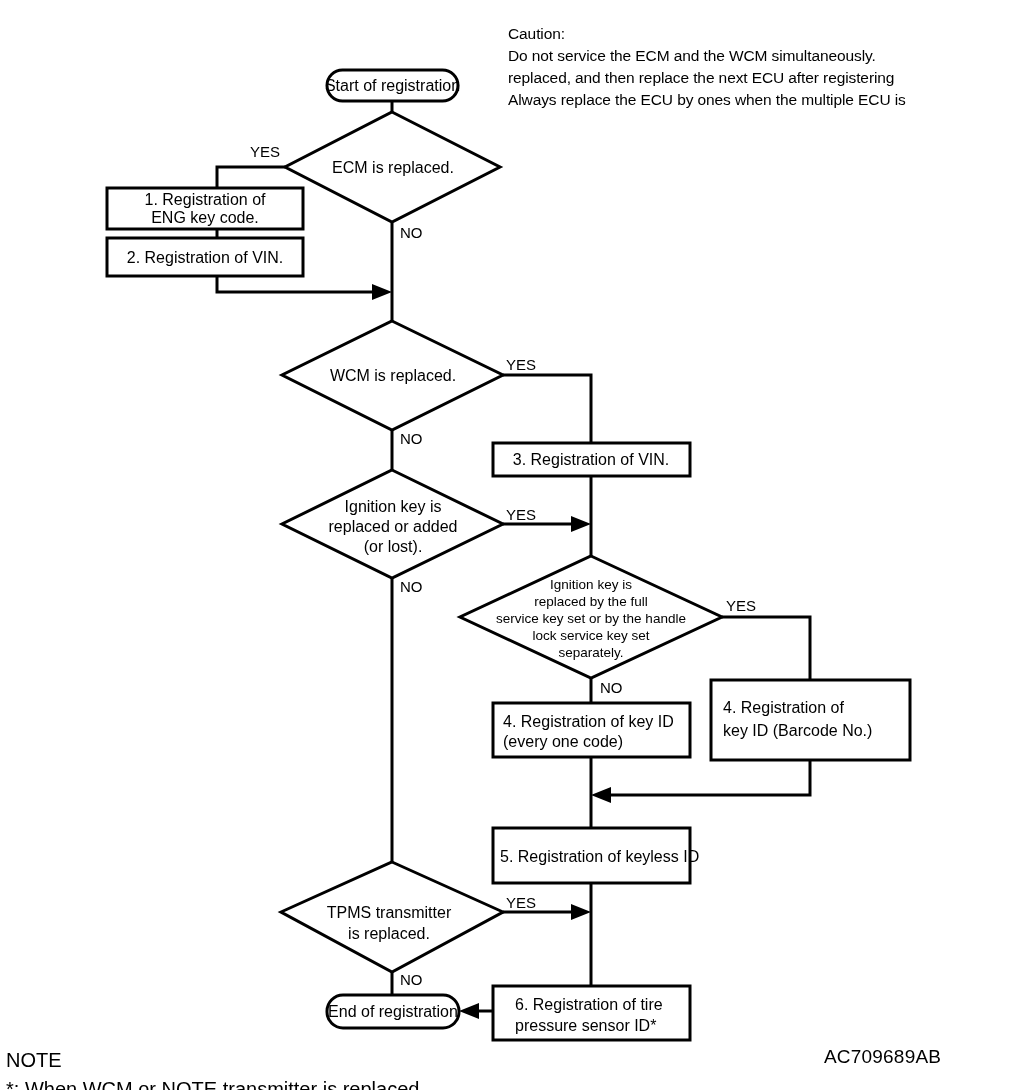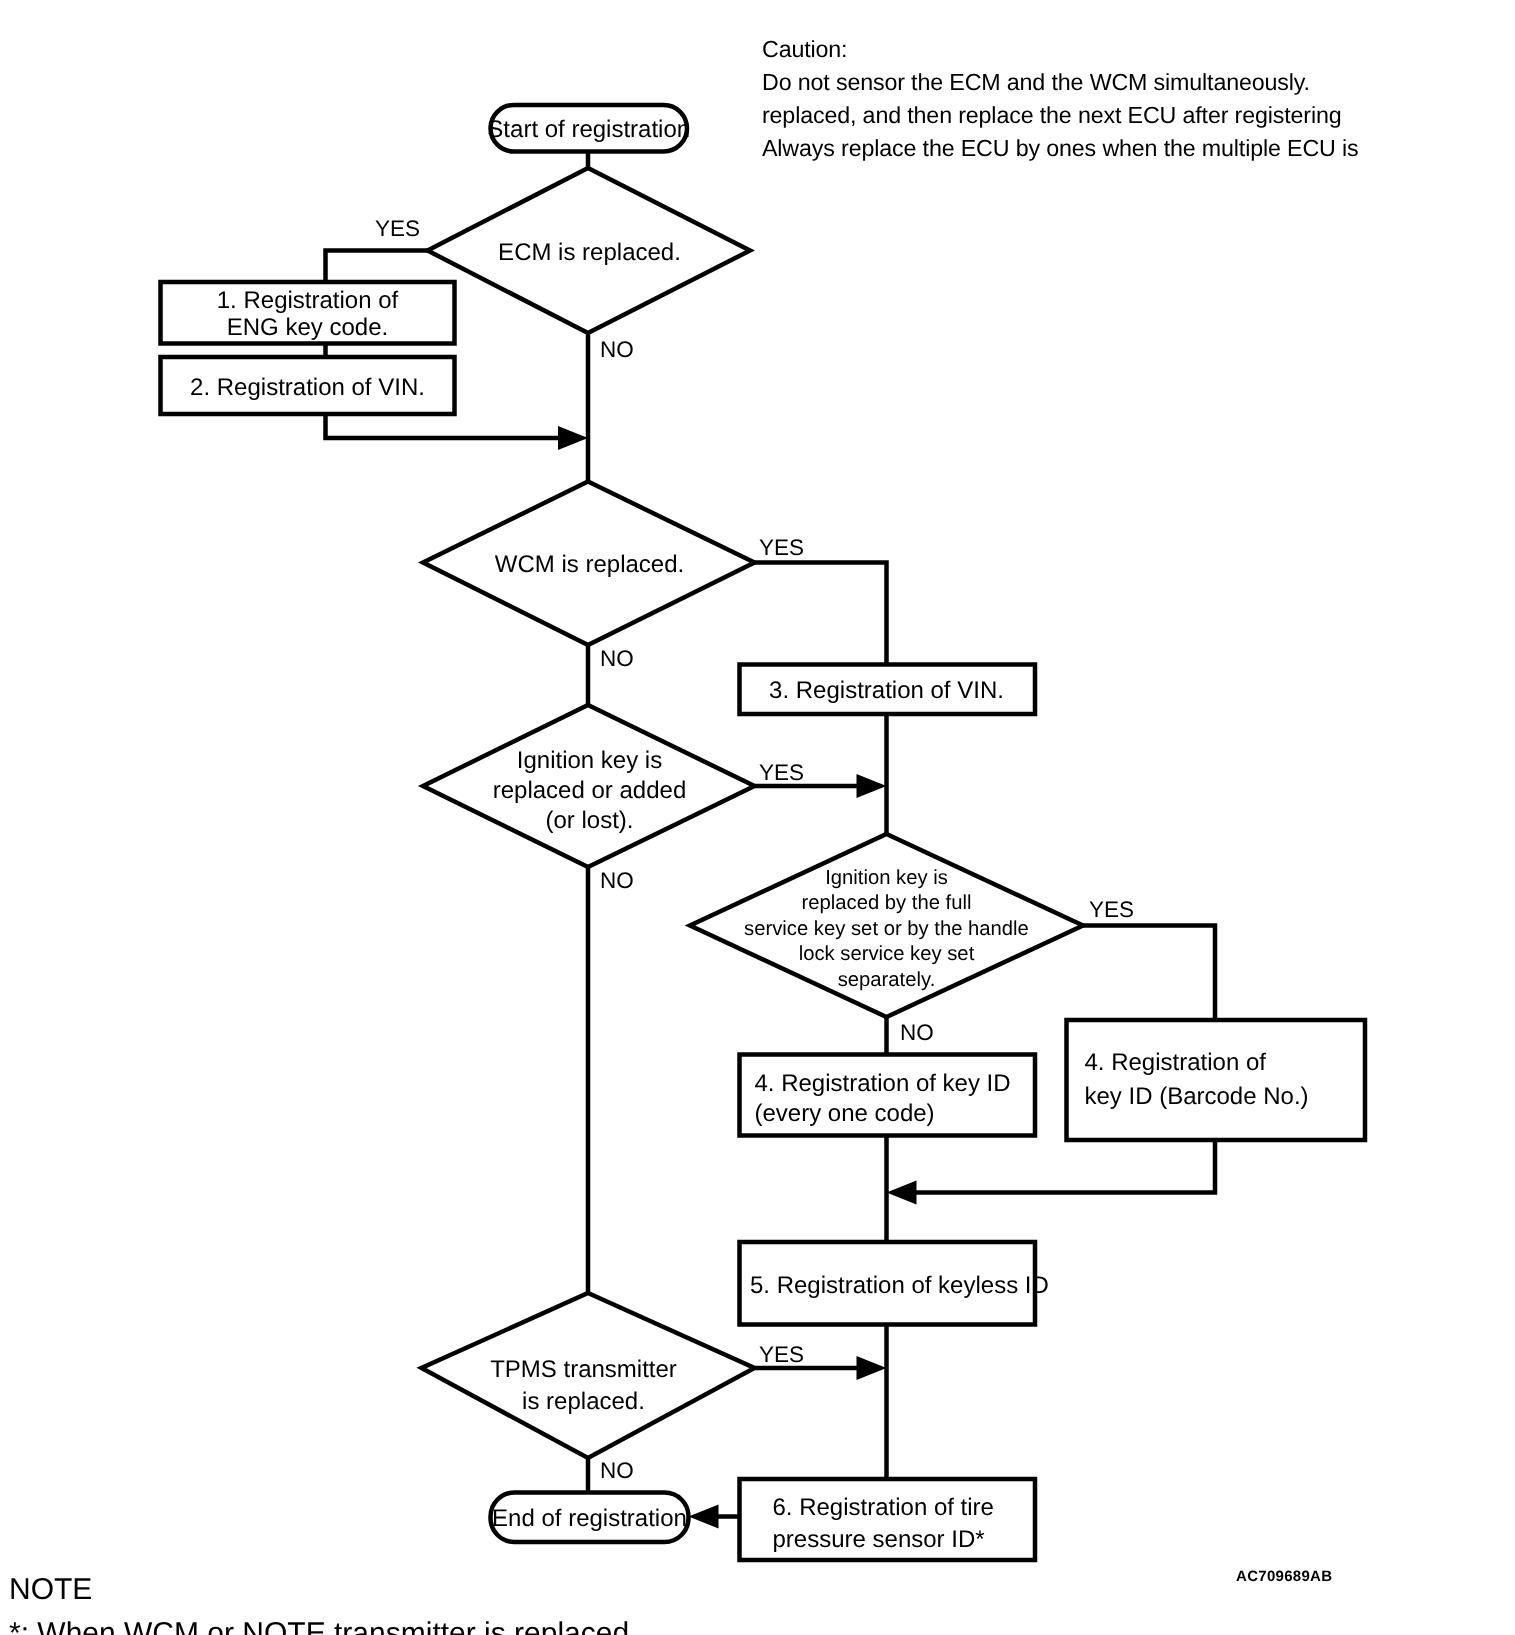--- a/index.html
+++ b/index.html
@@ -80,22 +80,22 @@
     position: absolute;
     left: 6px;
     top: 1046px;
     font-size: 20px;
     line-height: 1.45;
   }
   .ref-code {
     position: absolute;
     left: 824px;
     top: 1046px;
-    font-size: 10px;
-    font-weight: bold;
+    font-size: 19px;
+    font-weight: normal;
     letter-spacing: 0.2px;
   }
 </style>
 </head>
 <body>
 
 <div id="flow-root">
   <svg class="flow" viewBox="0 0 1010 1090" xmlns="http://www.w3.org/2000/svg">
 
     <line class="conn" x1="392" y1="100" x2="392" y2="112"></line>
@@ -228,21 +228,21 @@
     <g>
       <rect class="shape" x="327" y="995" width="132" height="33" rx="16" ry="16"></rect>
       <text class="node-label" x="393" y="1017">End of registration</text>
     </g>
 
   </svg>
 </div>
 
 <div class="caution-block">
   <div>Caution:</div>
-  <div>Do not sensor the ECM and the WCM simultaneously.</div>
+  <div>Do not service the ECM and the WCM simultaneously.</div>
   <div>replaced, and then replace the next ECU after registering</div>
   <div>Always replace the ECU by ones when the multiple ECU is</div>
 </div>
 
 <div class="note-block">
   <div>NOTE</div>
   <div>*: When WCM or NOTE transmitter is replaced.</div>
 </div>
 
 <div class="ref-code">AC709689AB</div>

